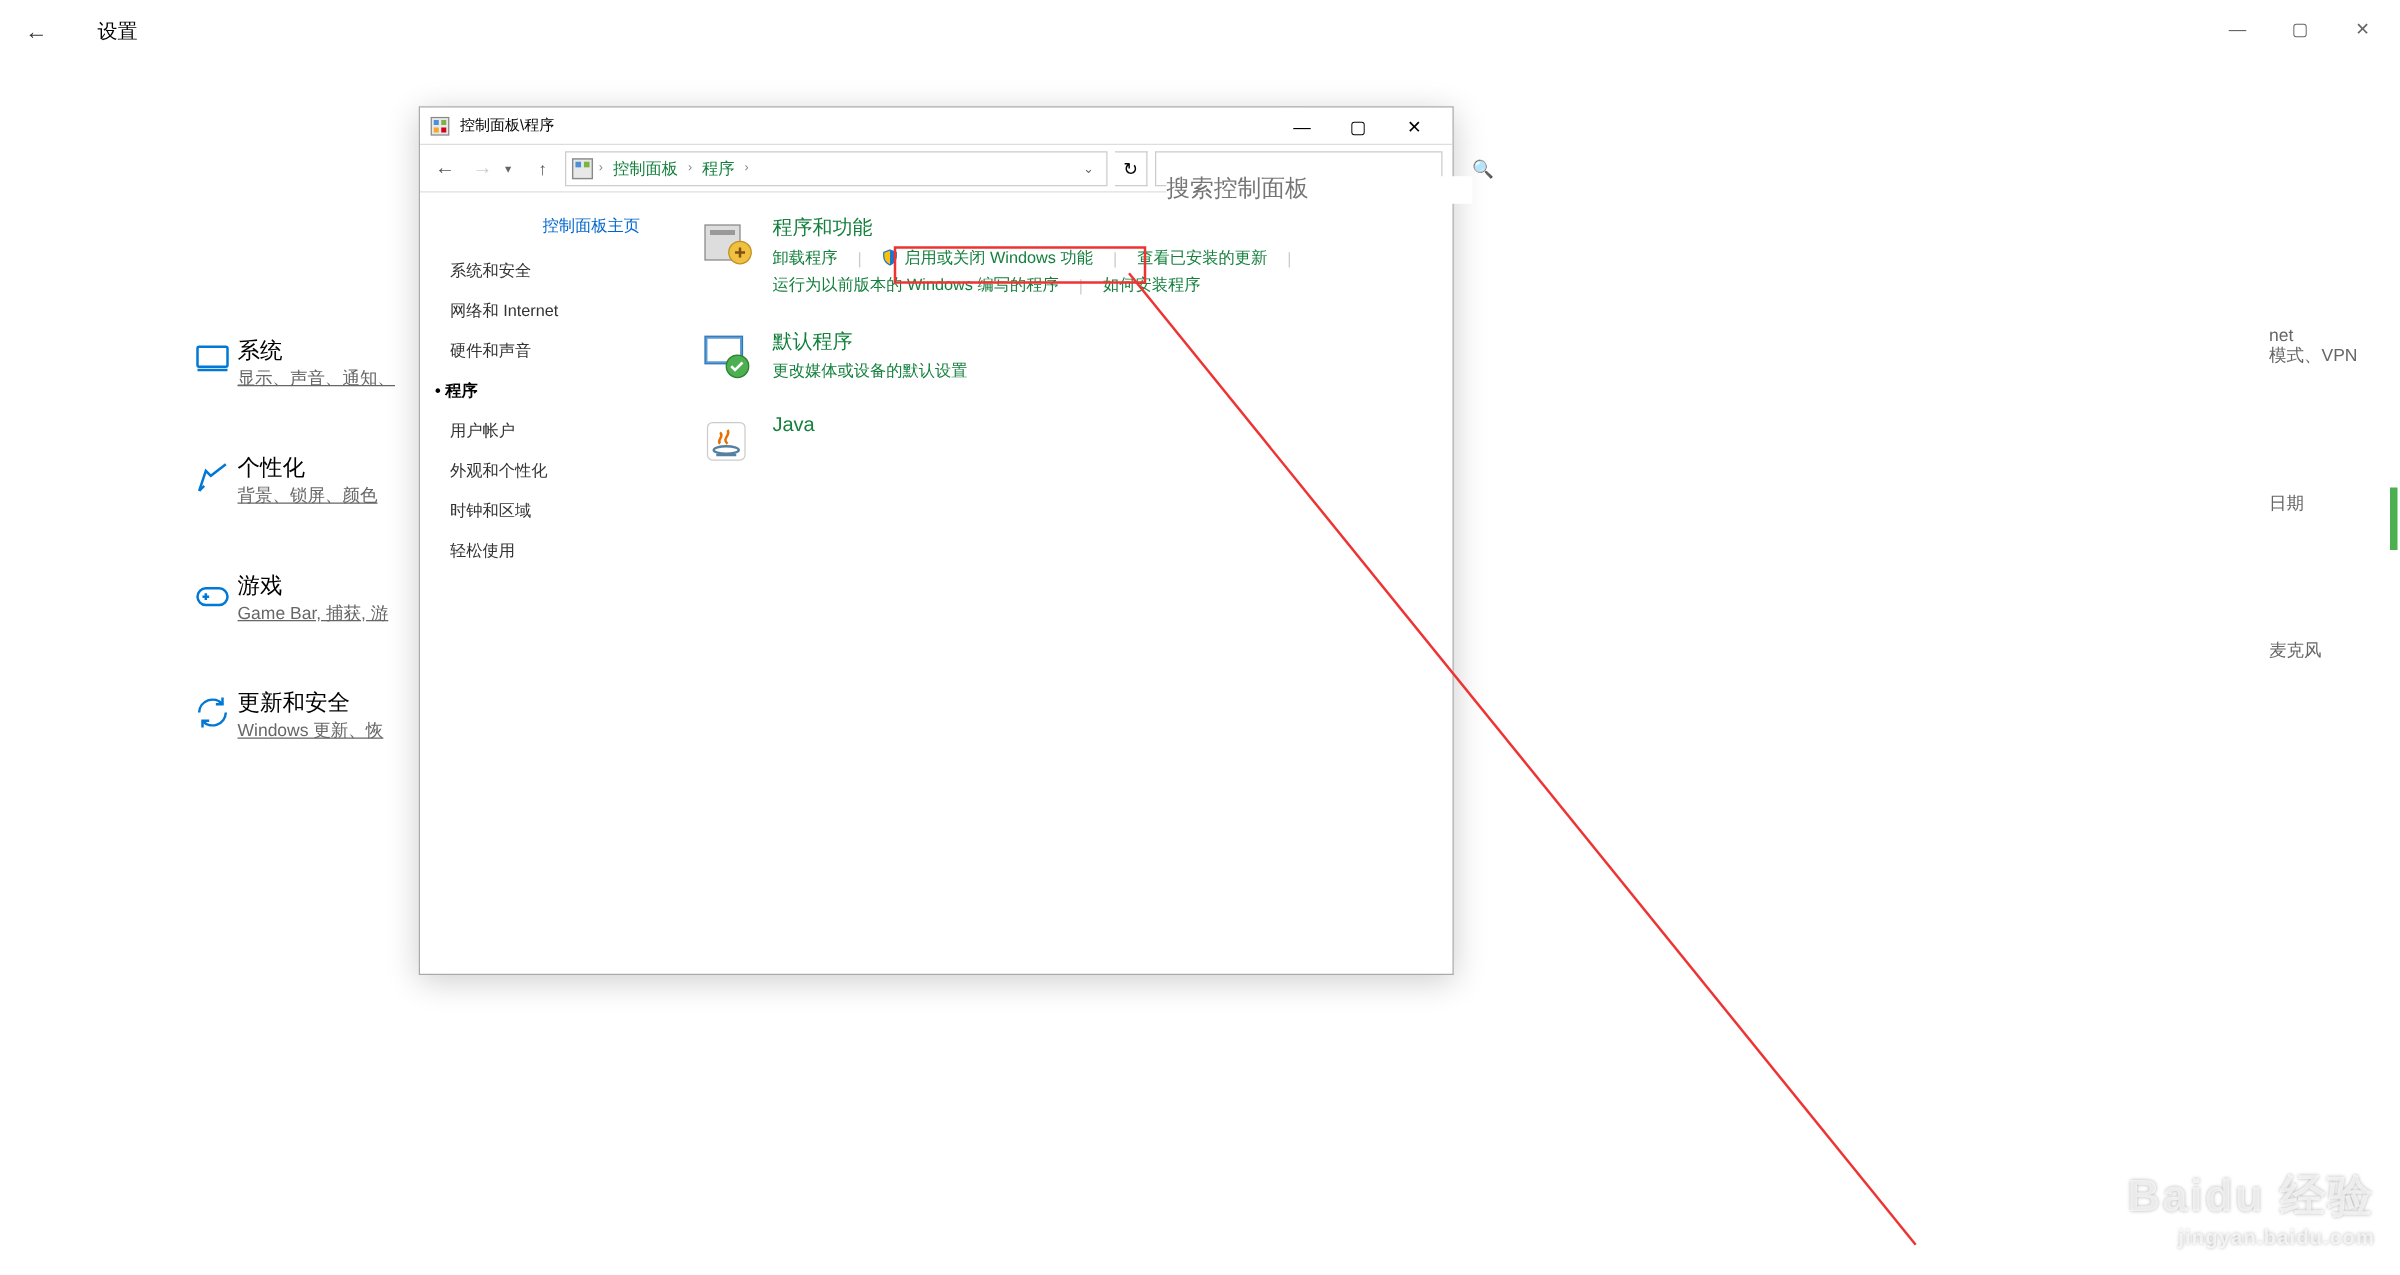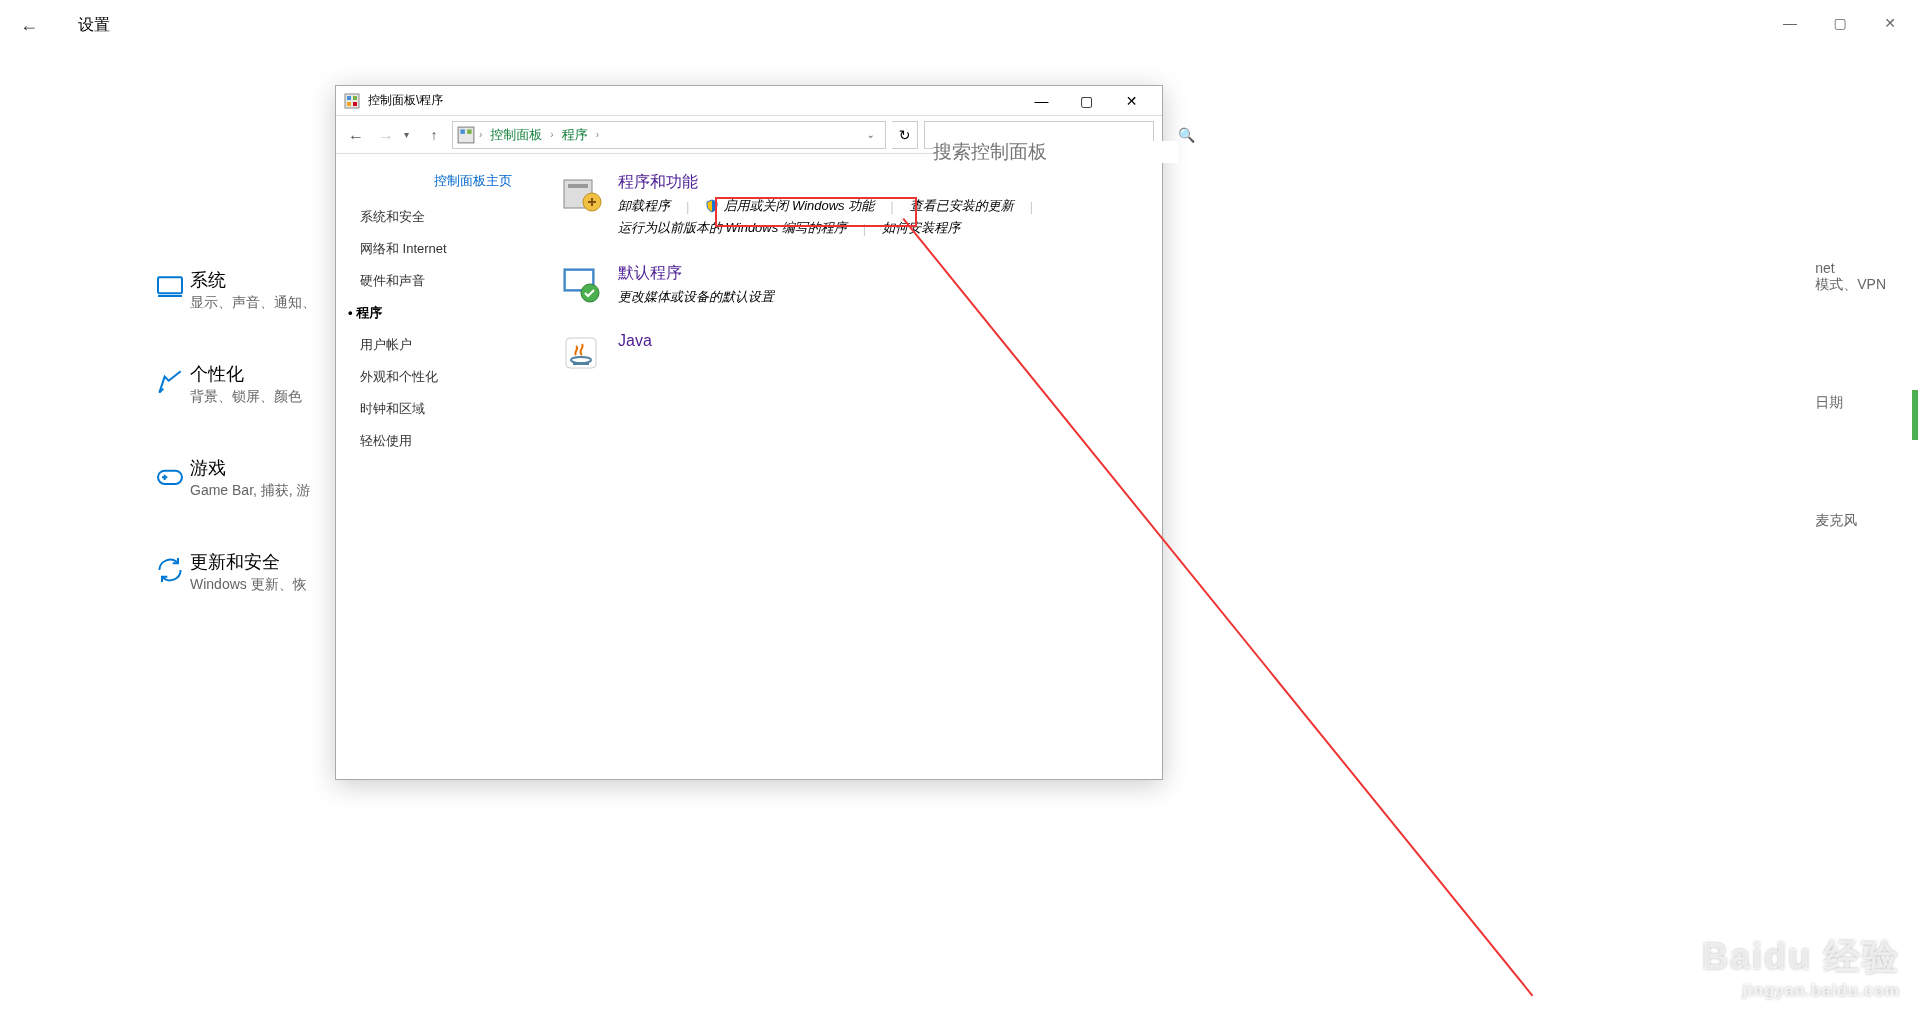--- a/index.html
+++ b/index.html
@@ -11,21 +11,21 @@
 .settings-header .back-arrow { margin-right: 40px; font-size: 18px; color: #333; cursor: pointer; }
 .settings-header .title { font-size: 16px; }
 .window-controls-bg { position: absolute; top: 15px; right: 20px; display: flex; gap: 30px; color: #666; font-size: 14px; }
 .window-controls-bg span { cursor: pointer; width: 20px; text-align: center; }
 .settings-body { padding: 30px 150px; }
 .settings-heading { text-align: center; font-size: 28px; font-weight: 400; color: #333; margin-bottom: 20px; }
 .settings-grid { display: flex; flex-direction: column; gap: 50px; margin-top: 150px; }
 .settings-item { display: flex; align-items: flex-start; width: 300px; }
 .settings-icon { width: 40px; height: 40px; color: #0078d4; display: flex; align-items: center; justify-content: center; font-size: 28px; }
 .settings-text .h { font-size: 18px; color: #000; }
-.settings-text .s { font-size: 14px; color: #666; margin-top: 2px; }
+.settings-text .s { font-size: 14px; color: #666; margin-top: 2px; text-decoration: underline; }
 .settings-right-col { position: absolute; right: 4px; top: 260px; display: flex; flex-direction: column; gap: 100px; padding-right: 30px; }
 .settings-right-item { font-size: 14px; color: #666; text-align: left; }
 .scroll-indicator { position: absolute; right: 2px; top: 390px; width: 6px; height: 50px; background: #4caf50; }
 
 
 .cp-window { position: absolute; top: 85px; left: 335px; width: 828px; height: 695px; background: #fff; border: 1px solid #aaa; box-shadow: 0 5px 25px rgba(0,0,0,0.2); }
 .cp-titlebar { height: 30px; display: flex; align-items: center; padding: 0 8px; border-bottom: 1px solid #ddd; font-size: 12px; }
 .cp-titlebar .cp-icon { width: 16px; height: 16px; margin-right: 8px; }
 .cp-titlebar .cp-title { flex: 1; }
 .cp-win-controls { display: flex; }
@@ -49,23 +49,23 @@
 .cp-body { display: flex; height: calc(100% - 68px); }
 .cp-sidebar { width: 200px; padding: 18px 24px; font-size: 13px; }
 .cp-sidebar .main-link { color: #0066cc; margin-bottom: 18px; cursor: pointer; text-align: right; }
 .cp-sidebar .cat-item { margin-bottom: 14px; cursor: pointer; color: #333; }
 .cp-sidebar .cat-item.active { color: #000; font-weight: bold; }
 .cp-sidebar .cat-item.active::before { content: "• "; color: #000; margin-left: -12px; }
 
 .cp-content { flex: 1; padding: 18px 24px; font-size: 13px; }
 .cp-section { display: flex; gap: 16px; margin-bottom: 26px; align-items: flex-start; }
 .cp-sec-icon { width: 42px; height: 42px; flex-shrink: 0; }
-.cp-sec-body .sec-title { color: #4c1d95; font-size: 16px; margin-bottom: 4px; cursor: pointer; }
+.cp-sec-body .sec-title { color: #15803d; font-size: 16px; margin-bottom: 4px; cursor: pointer; }
 .cp-sec-body .sec-links { display: flex; flex-wrap: wrap; gap: 4px 16px; align-items: center; max-width: 500px; }
-.cp-sec-body .sec-links .lnk { color: #000000; cursor: pointer; white-space: nowrap; display: inline-flex; align-items: center; gap: 4px; font-style: italic; }
+.cp-sec-body .sec-links .lnk { color: #15803d; cursor: pointer; white-space: nowrap; display: inline-flex; align-items: center; gap: 4px; }
 .cp-sec-body .sec-links .divider { color: #ccc; }
 .shield-icon { width: 14px; height: 14px; display: inline-block; }
 
 .highlight-box { position: absolute; border: 2px solid #e33; pointer-events: none; }
 .highlight-line { position: absolute; background: #e33; transform-origin: top left; pointer-events: none; }
 
 .watermark { position: absolute; right: 20px; bottom: 20px; color: rgba(255,255,255,0.7); font-size: 36px; font-weight: bold; text-shadow: 0 0 3px rgba(0,0,0,0.3); letter-spacing: 2px; pointer-events: none; }
 .watermark .sub { font-size: 16px; display: block; text-align: right; letter-spacing: 1px; }
 
 svg { display: block; }

